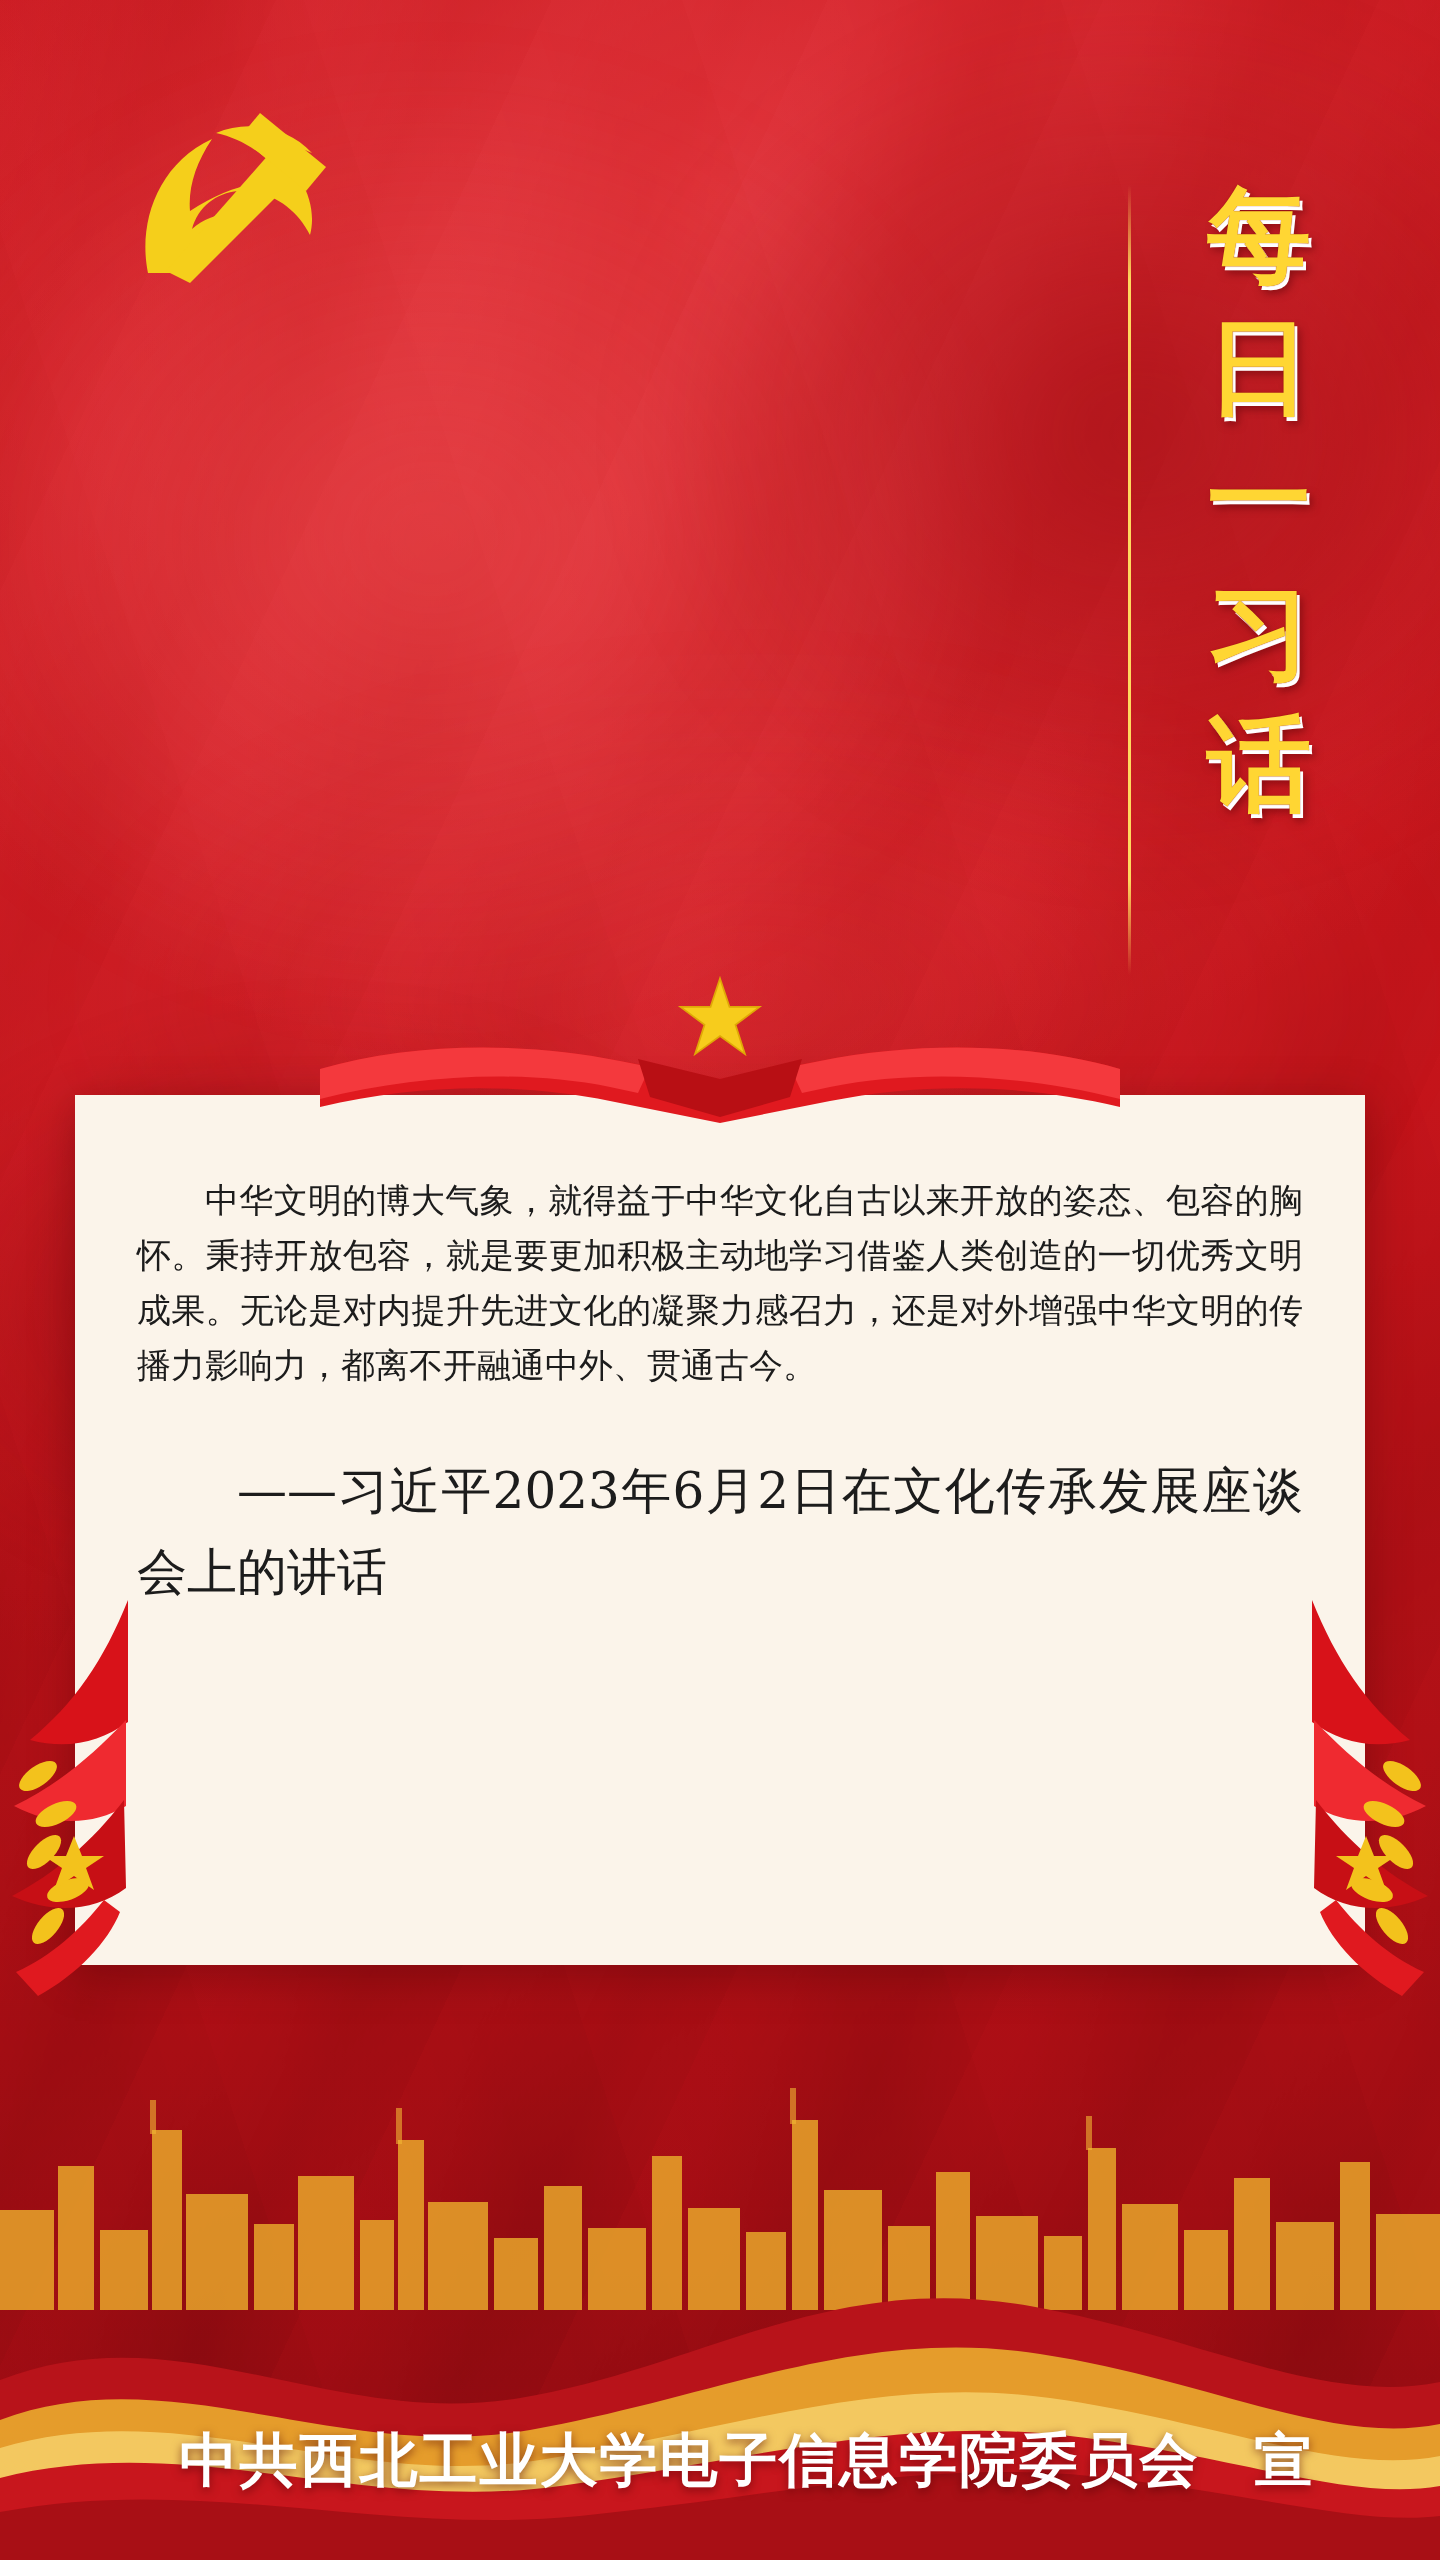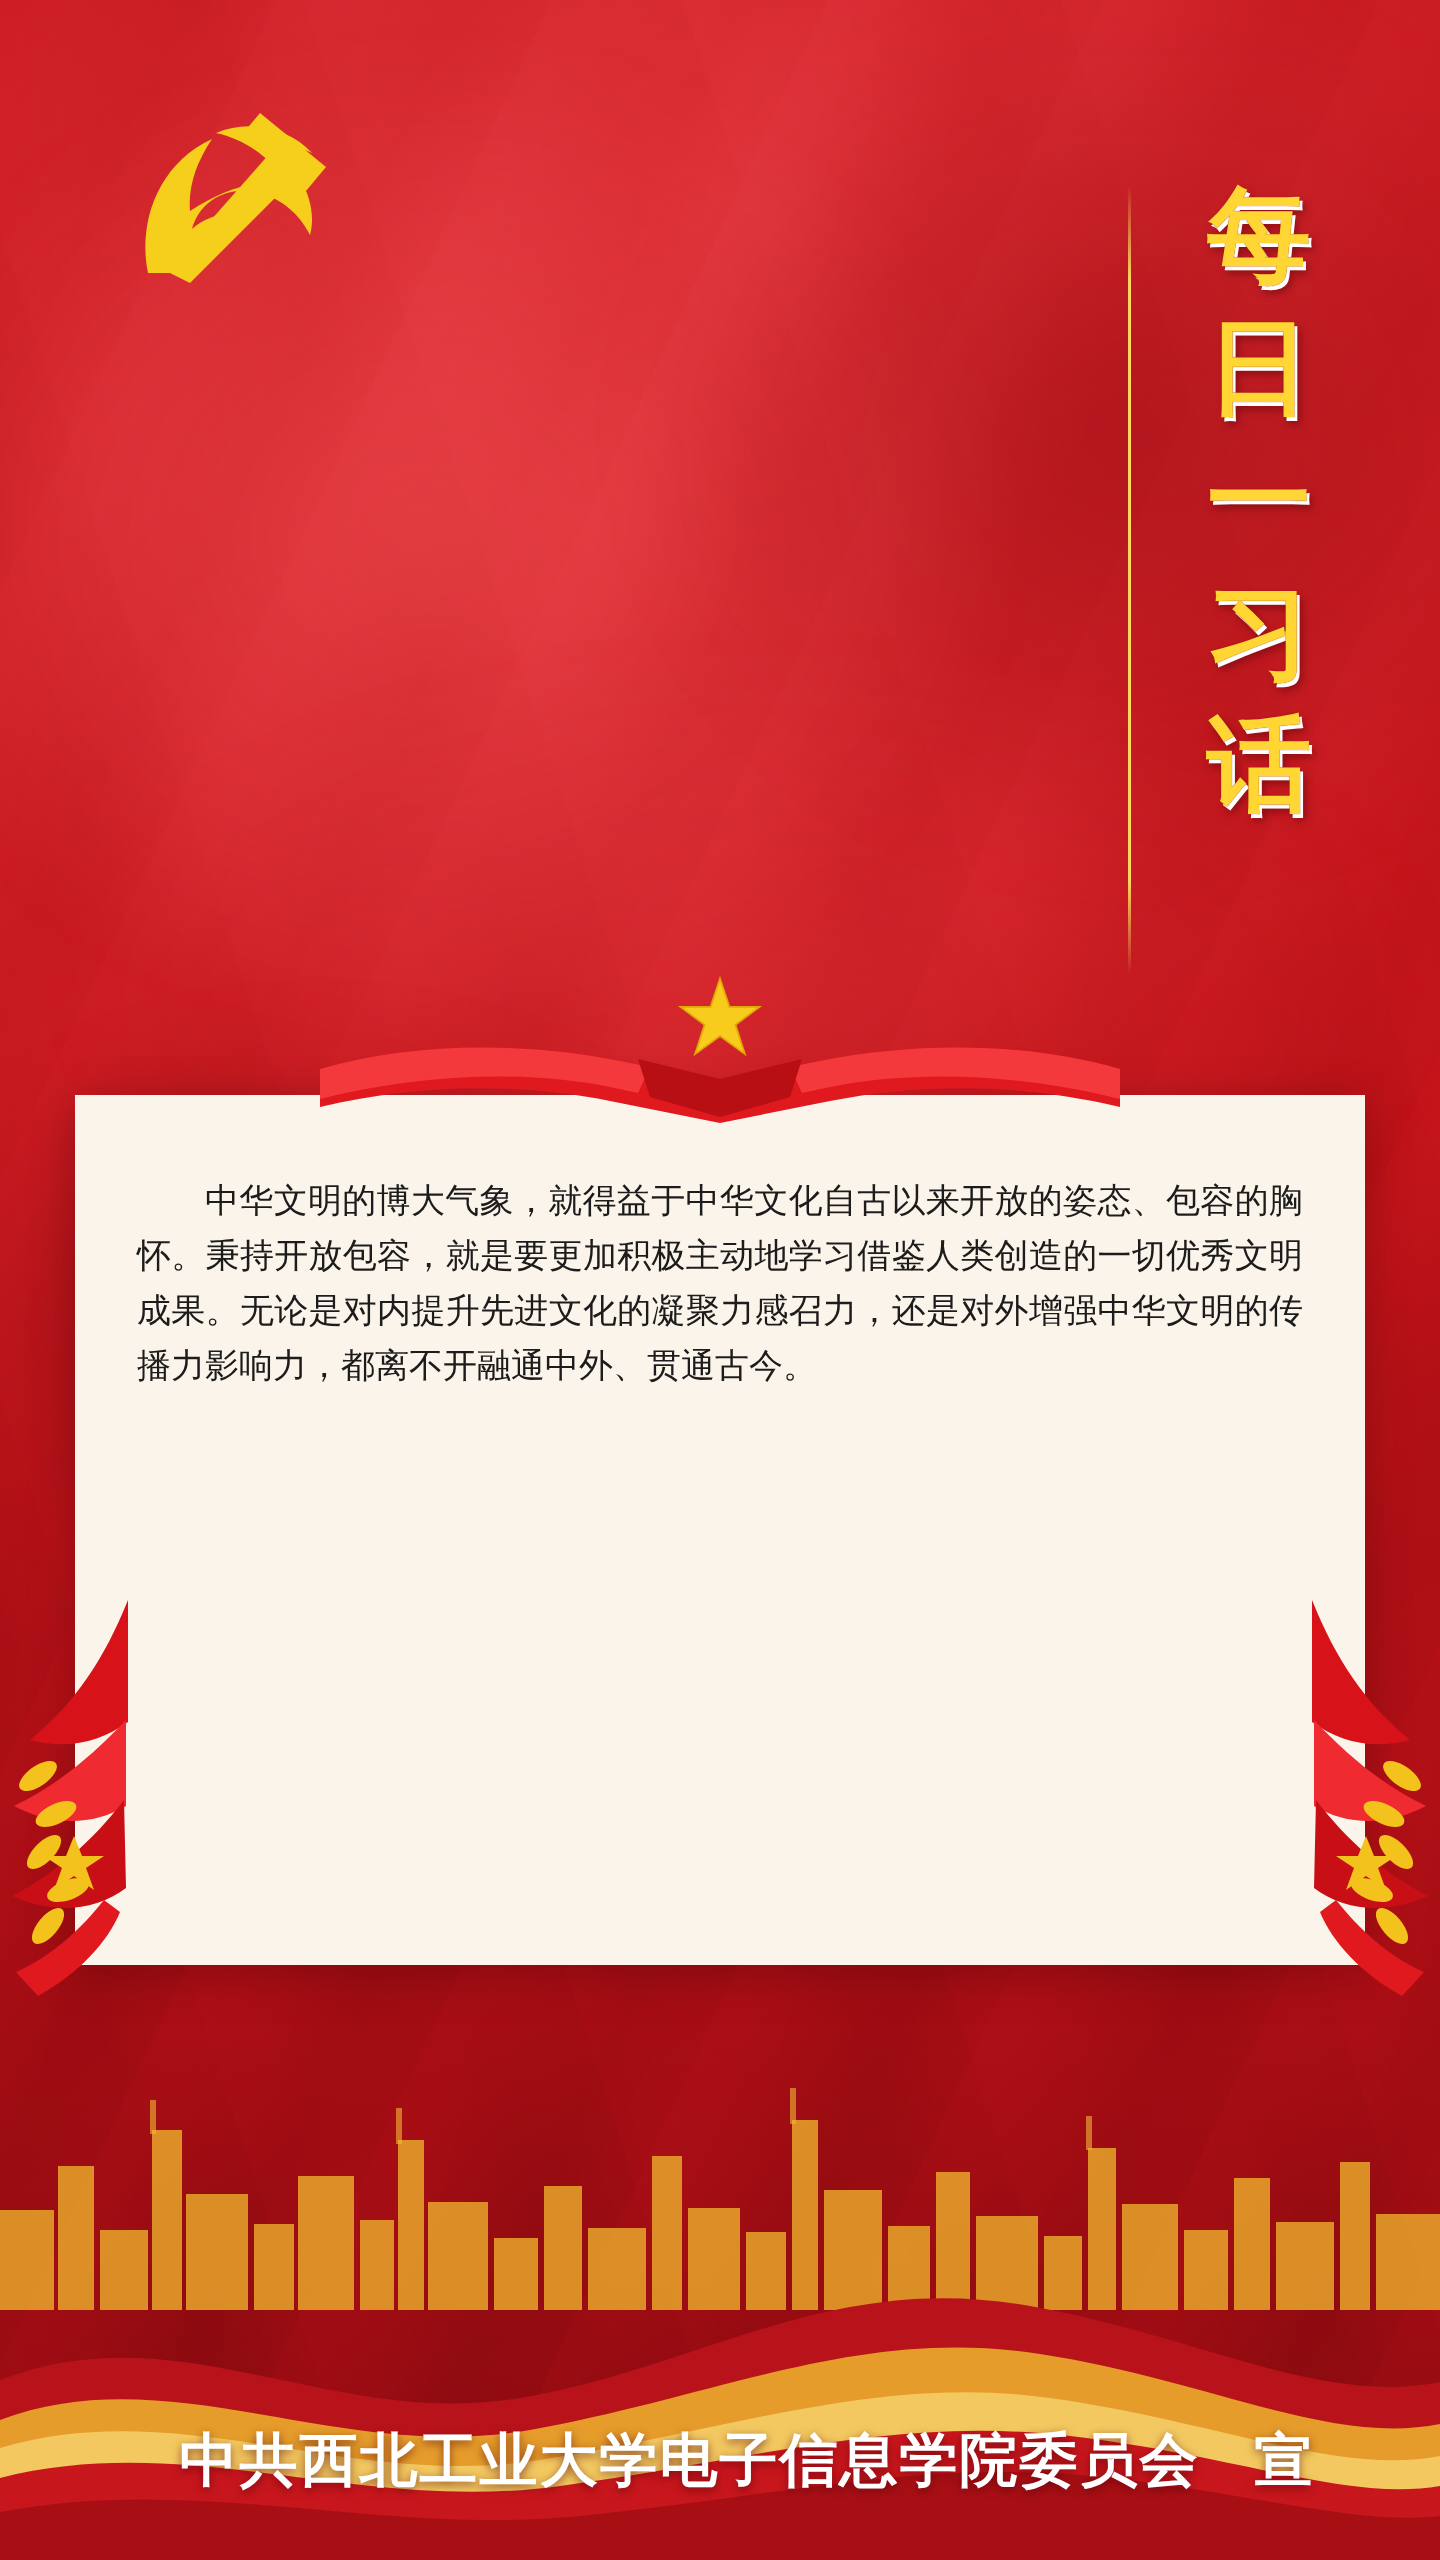--- a/index.html
+++ b/index.html
@@ -258,20 +258,21 @@
 
   <div class="star">
     <svg viewBox="0 0 100 100" width="86" height="86" aria-hidden="true">
       <polygon points="50,4 61,37 96,37 68,58 79,92 50,71 21,92 32,58 4,37 39,37" fill="#f7cc1c" stroke="#e0a806" stroke-width="2"></polygon>
     </svg>
   </div>
 
   <div class="card">
     <div class="card-inner">
       <p class="quote-text">中华文明的博大气象，就得益于中华文化自古以来开放的姿态、包容的胸怀。秉持开放包容，就是要更加积极主动地学习借鉴人类创造的一切优秀文明成果。无论是对内提升先进文化的凝聚力感召力，还是对外增强中华文明的传播力影响力，都离不开融通中外、贯通古今。</p>
+      <p class="quote-source">——习近平2023年6月2日在文化传承发展座谈会上的讲话</p>
     </div>
   </div>
 
   <div class="deco deco-left">
     <svg viewBox="0 0 210 400" width="210" height="400" aria-hidden="true">
       <path d="M120,0 C96,60 66,104 22,140 C60,150 92,142 120,122 Z" fill="#d81219"></path>
       <path d="M118,120 C84,156 48,186 6,206 C44,226 84,226 118,206 Z" fill="#ef2a30"></path>
       <path d="M116,200 C84,242 46,274 4,296 C44,314 86,312 118,288 Z" fill="#c70f15"></path>
       <g fill="#f3c21c">
         <ellipse cx="30" cy="176" rx="22" ry="10" transform="rotate(-35 30 176)"></ellipse>

